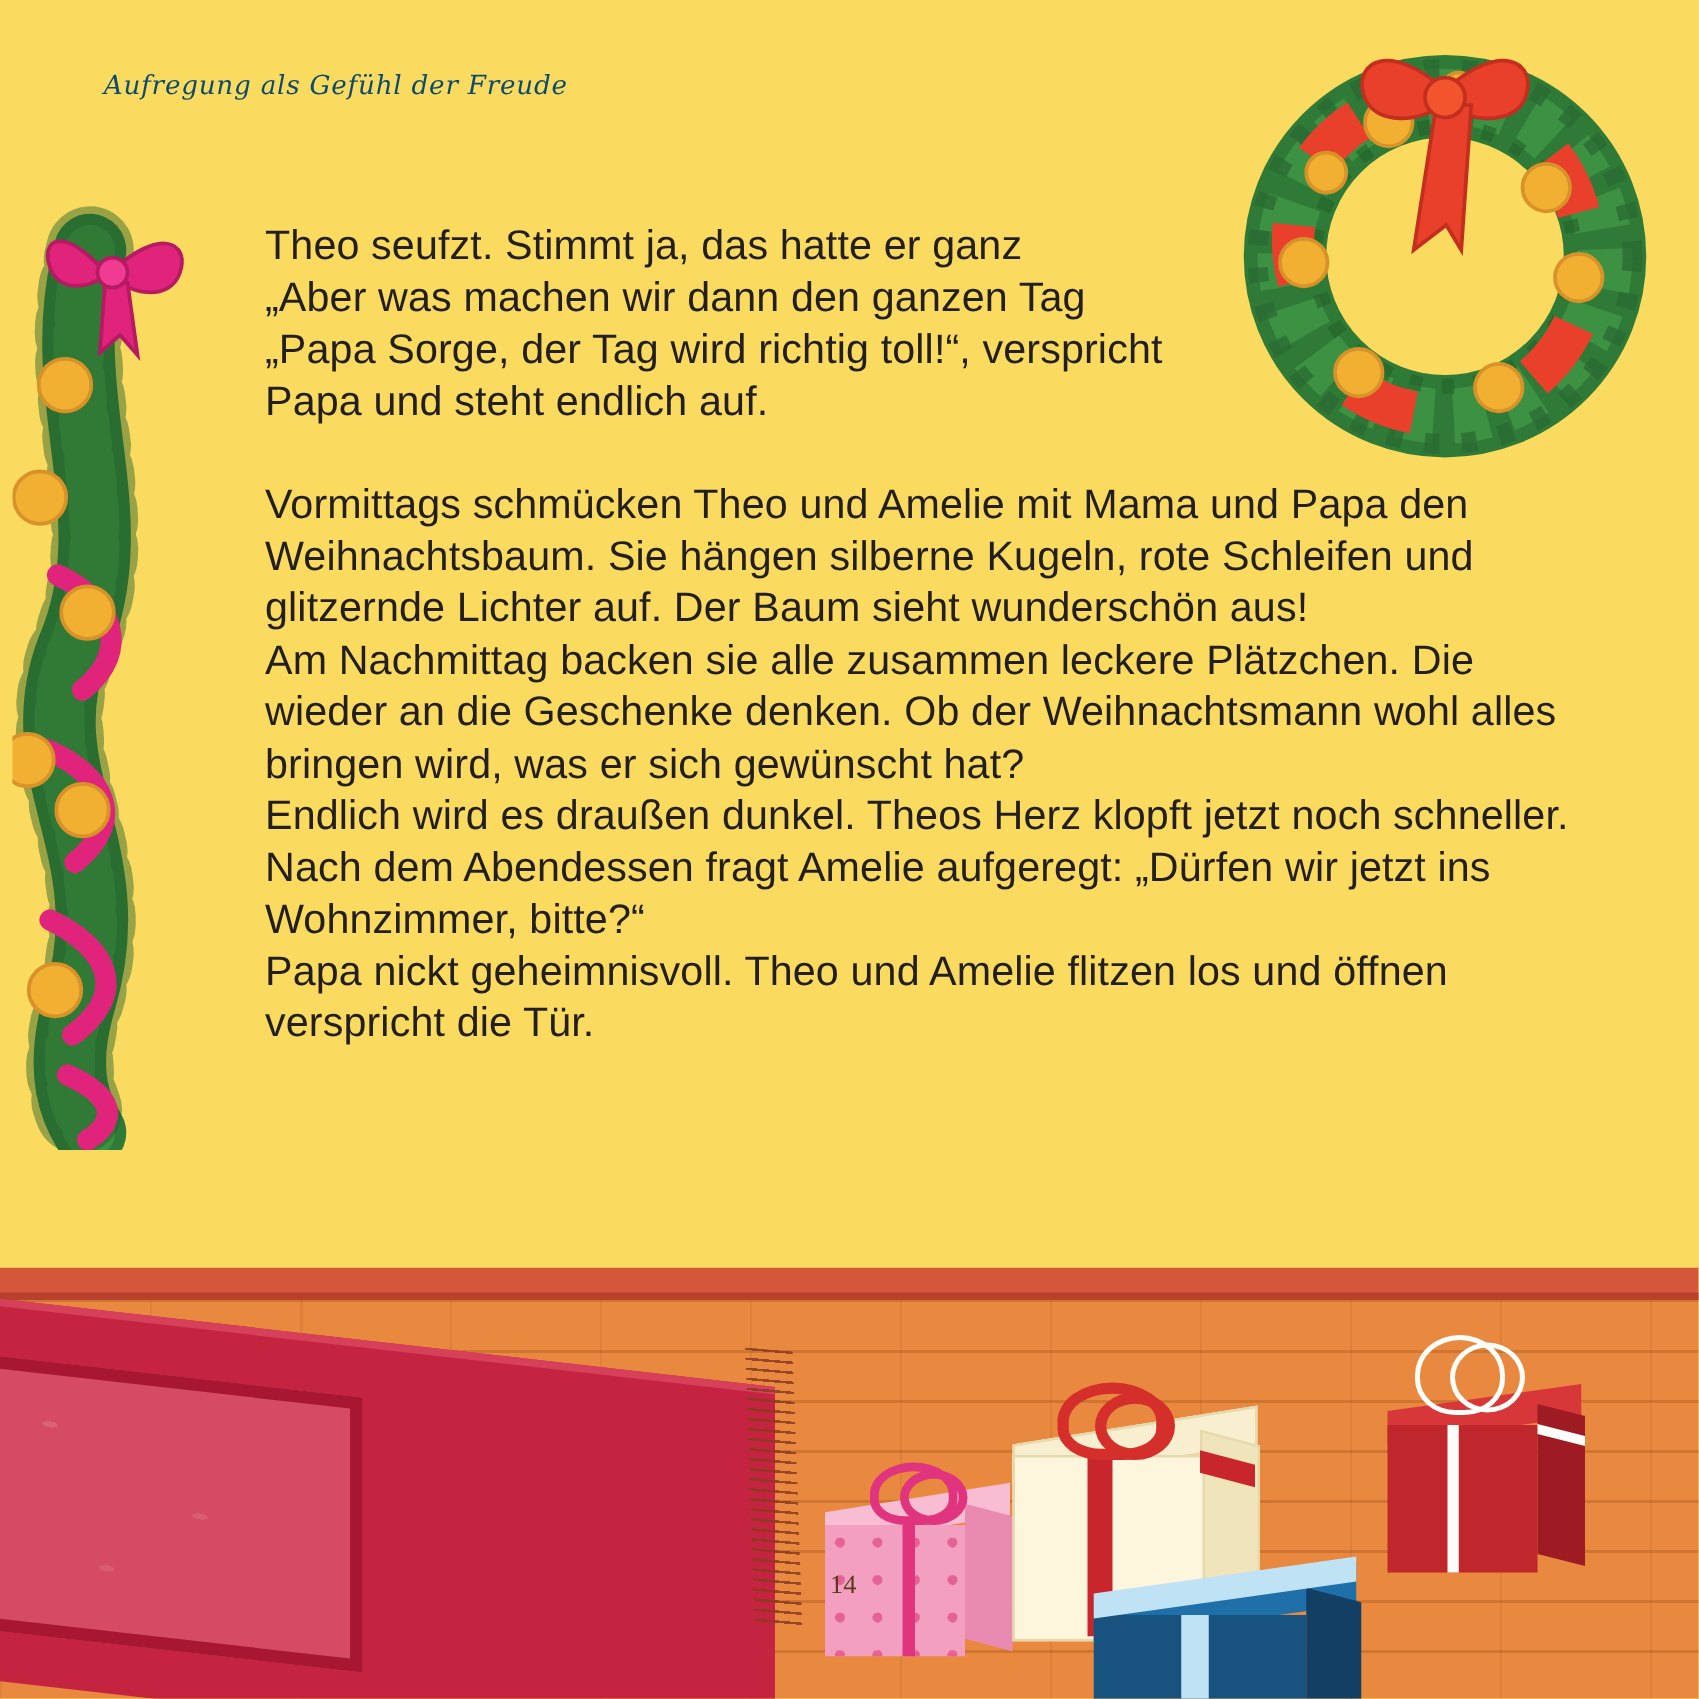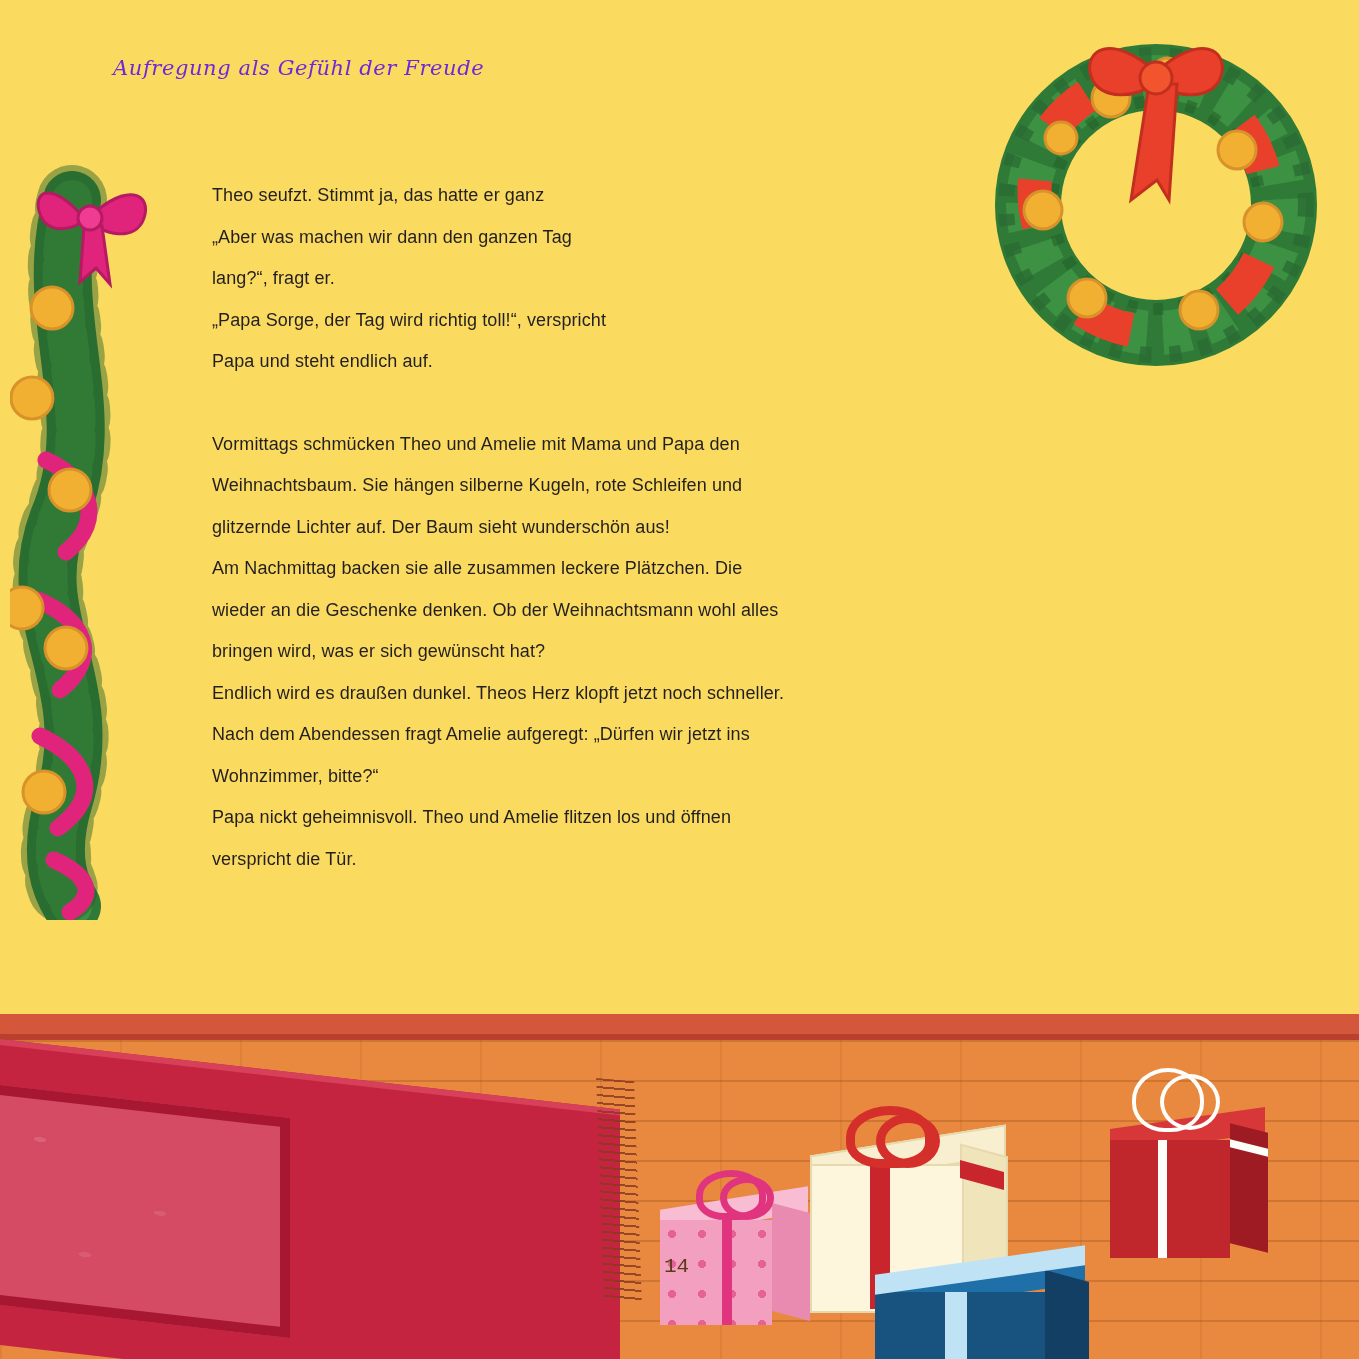--- a/index.html
+++ b/index.html
@@ -17,37 +17,37 @@
     position: relative;
     width: 1359px;
     height: 1359px;
     background: #fadb60;
     overflow: hidden;
   }
 
   
   .running-head {
     position: absolute;
-    left: 113px;
+    left: 83px;
     top: 56px;
     font-family: "DejaVu Serif", serif;
     font-style: italic;
     font-size: 21px;
     letter-spacing: 0.6px;
-    color: #6d28d9;
+    color: #0c4a6e;
     white-space: nowrap;
   }
 
   
   .text-col {
     position: absolute;
     left: 212px;
     top: 175px;
     width: 1010px;
-    font-size: 18px;
+    font-size: 33px;
     line-height: 41.5px;
     color: #231f20;
     letter-spacing: 0.1px;
   }
   .para { margin: 0; }
   .para + .para { margin-top: 41px; }
   .para .ln { display: block; white-space: nowrap; }
 
   
   .scene {
@@ -275,21 +275,21 @@
     background: #bfe3f5;
     transform: skewY(-8deg);
   }
 
   .page-number {
     position: absolute;
     left: 664px;
     top: 1255px;
     font-size: 21px;
     color: #5b3a1a;
-    font-family: Liberation Mono, monospace;
+    font-family: Liberation Serif, serif;
   }
 
   
   .wreath { position: absolute; right: 38px; top: 10px; width: 330px; height: 380px; }
 
   
   .garland { position: absolute; left: 10px; top: 160px; width: 180px; height: 760px; }
 </style>
 </head>
 <body>
@@ -363,21 +363,20 @@
         <circle cx="56" cy="488" r="21"></circle>
         <circle cx="34" cy="632" r="21"></circle>
       </g>
     </svg>
   </div>
 
   <div class="text-col">
     <p class="para">
       <span class="ln">Theo seufzt. Stimmt ja, das hatte er ganz</span>
       <span class="ln">„Aber was machen wir dann den ganzen Tag</span>
-      <span class="ln">lang?“, fragt er.</span>
       <span class="ln">„Papa Sorge, der Tag wird richtig toll!“, verspricht</span>
       <span class="ln">Papa und steht endlich auf.</span>
     </p>
     <p class="para">
       <span class="ln">Vormittags schmücken Theo und Amelie mit Mama und Papa den</span>
       <span class="ln">Weihnachtsbaum. Sie hängen silberne Kugeln, rote Schleifen und</span>
       <span class="ln">glitzernde Lichter auf. Der Baum sieht wunderschön aus!</span>
       <span class="ln">Am Nachmittag backen sie alle zusammen leckere Plätzchen. Die</span>
       <span class="ln">wieder an die Geschenke denken. Ob der Weihnachtsmann wohl alles</span>
       <span class="ln">bringen wird, was er sich gewünscht hat?</span>

